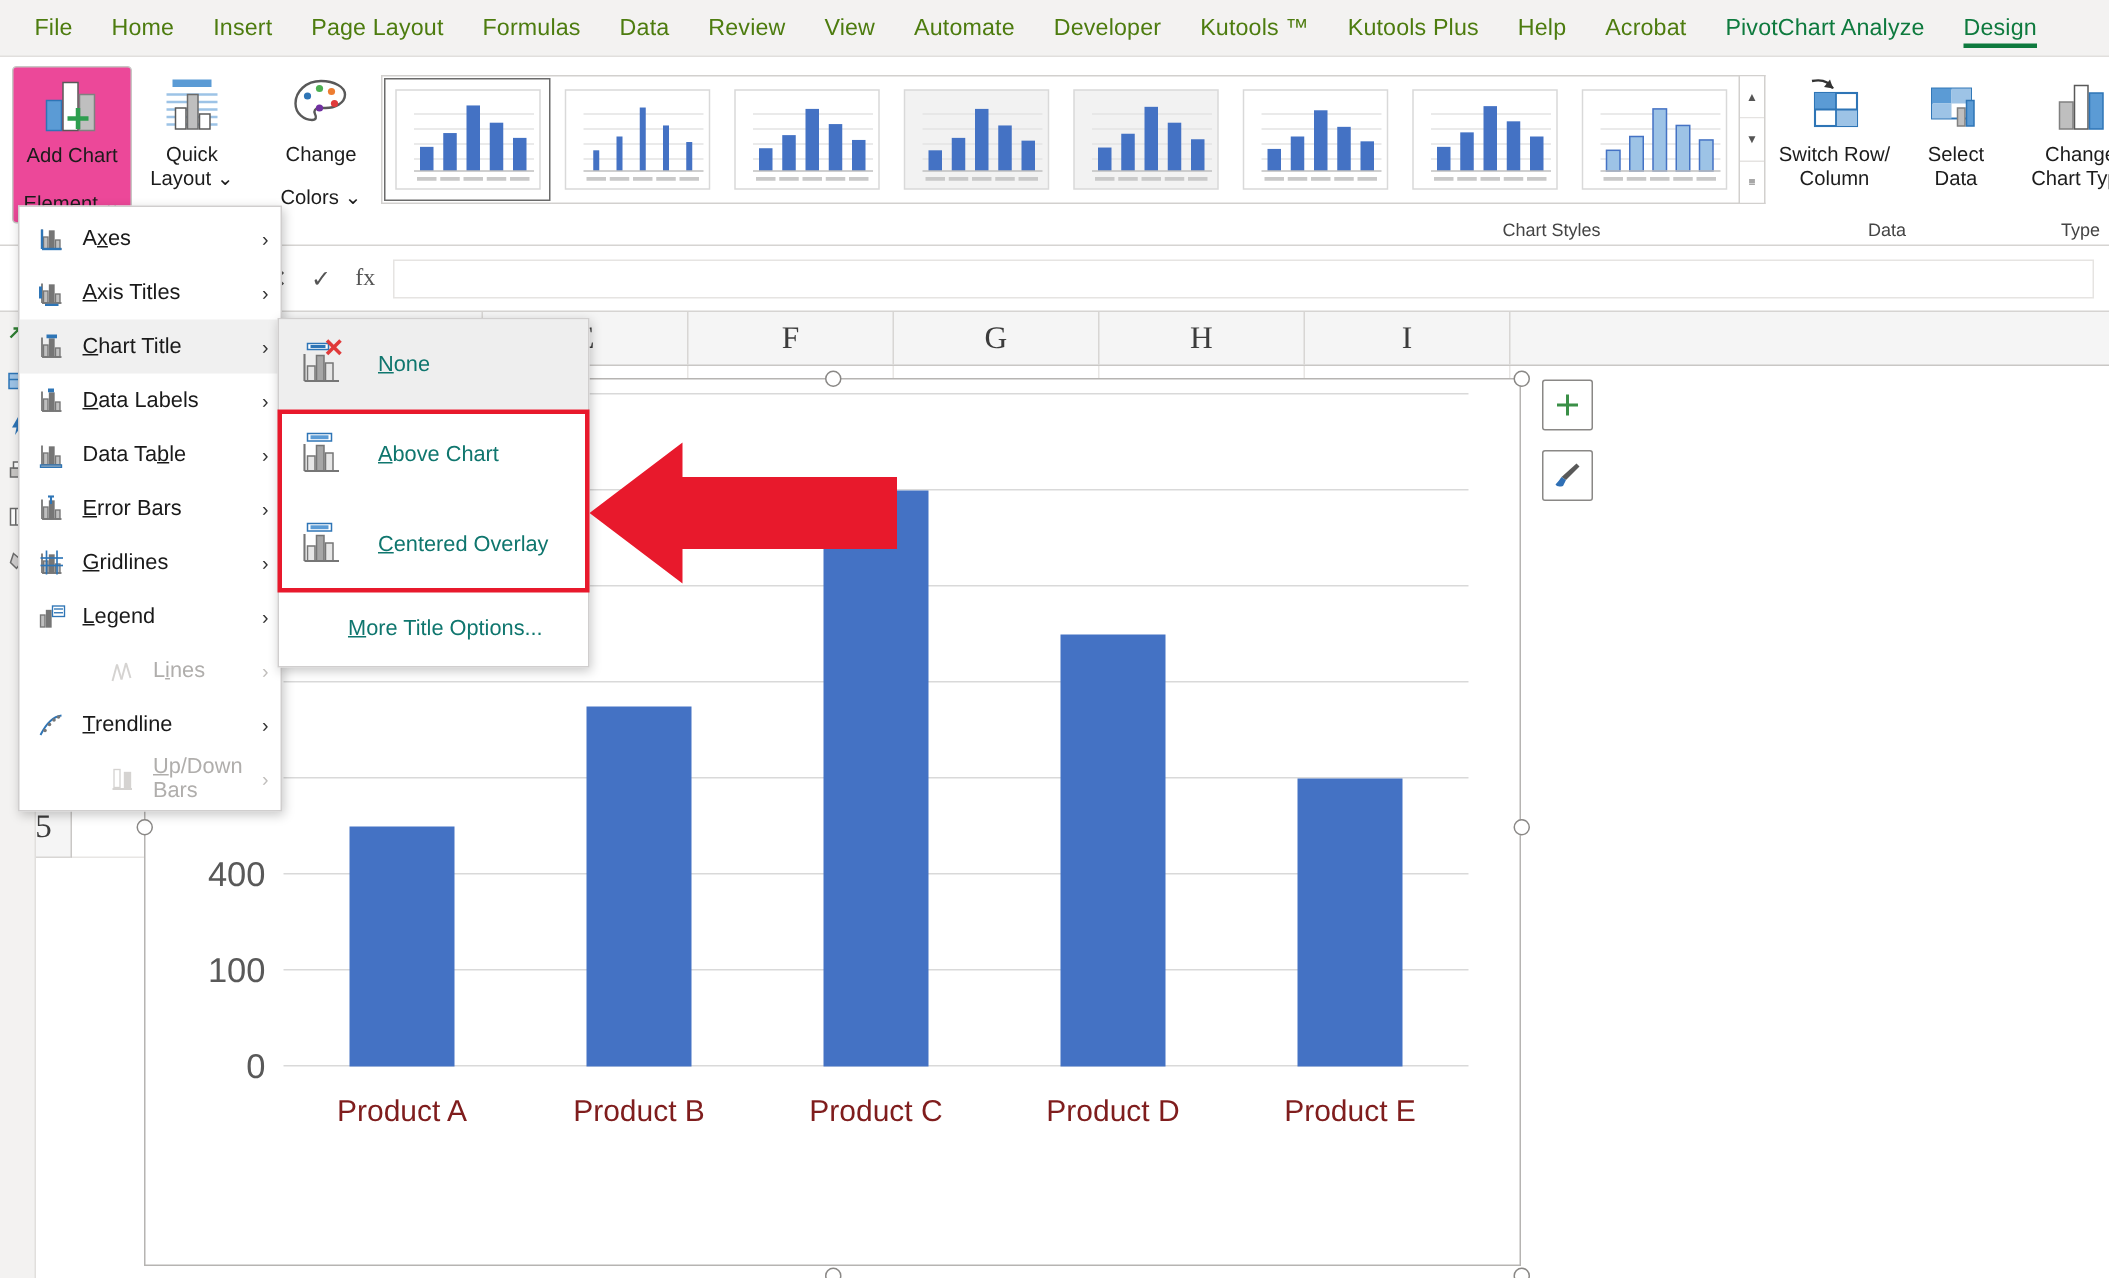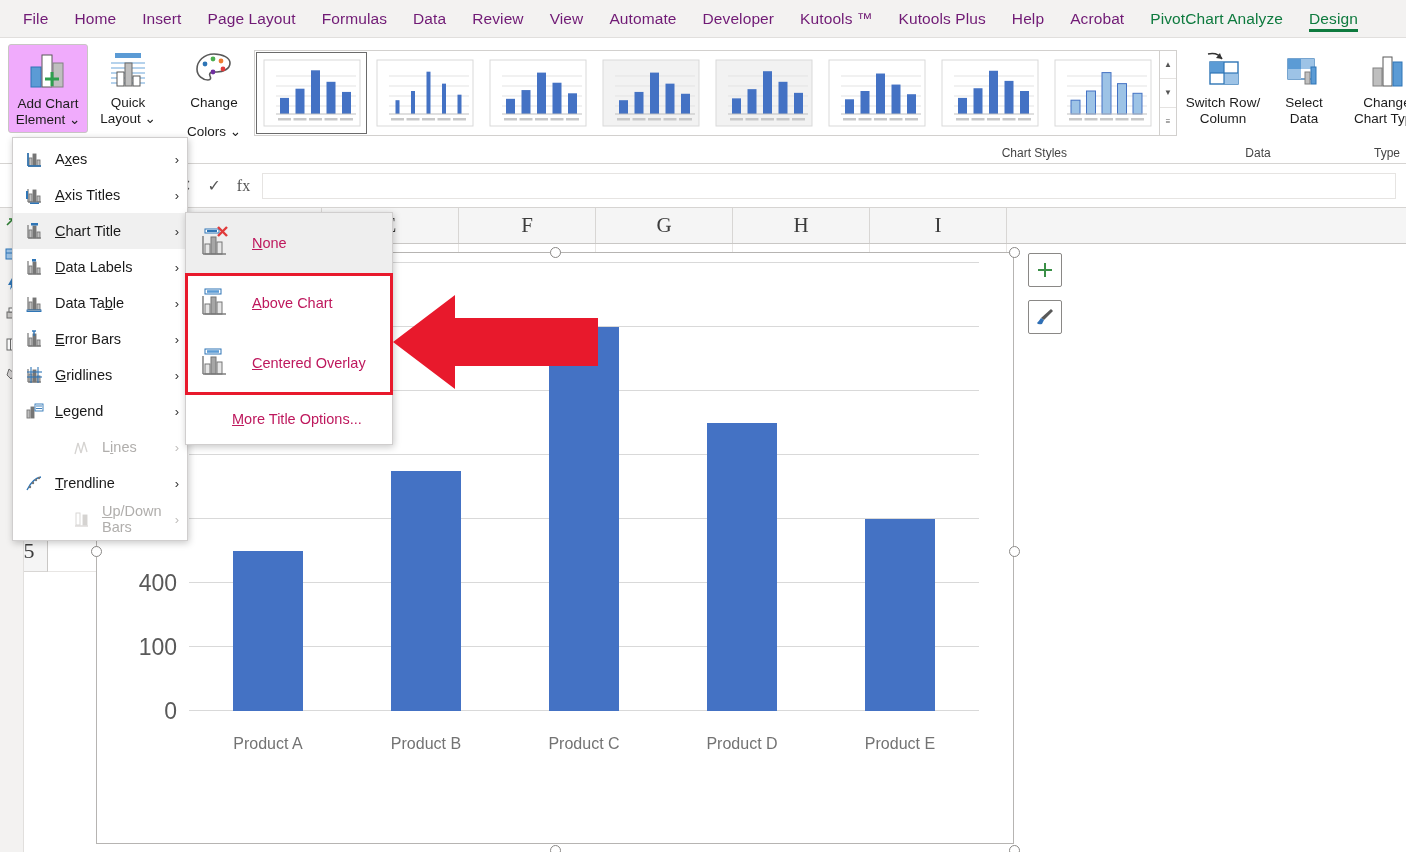--- a/index.html
+++ b/index.html
@@ -14,21 +14,21 @@
 
   
   .ribbon-tabs {
     position: absolute; top: 0; left: 0; width: 1406px; height: 38px;
     background: #f3f2f1;
     display: flex; align-items: center;
     padding-left: 10px;
     border-bottom: 1px solid #e1dfdd;
   }
   .ribbon-tab {
-    font-size: 15.5px; color: #701a75;
+    font-size: 15.5px; color: #4d7c0f;
     padding: 4px 13px; white-space: nowrap; cursor: pointer;
     letter-spacing: 0.1px;
   }
   .ribbon-tab.ctx { color: #0e7a3e; }
   .ribbon-tab.active { color: #0e7a3e; position: relative; }
   .ribbon-tab.active::after {
     content: ""; position: absolute; left: 13px; right: 13px; bottom: 0px;
     height: 2.5px; background: #0e7a3e;
   }
 
@@ -44,21 +44,21 @@
   .rgroup-label {
     text-align: center; font-size: 12px; color: #444; margin-top: auto;
     padding-bottom: 3px;
   }
   .rsep { width: 1px; background: #e3e1df; margin: 6px 0 24px; }
 
   .bigbtn {
     width: 76px; display: flex; flex-direction: column; align-items: center;
     padding: 4px 2px; cursor: pointer; border-radius: 3px;
   }
-  .bigbtn.pressed { background: #f0abfc; border: 1px solid #c8c6c4; align-items: center; }
+  .bigbtn.pressed { background: #ec4899; border: 1px solid #c8c6c4; align-items: center; }
   .bigbtn .bl {
     font-size: 13.5px; text-align: center; line-height: 1.18; color: #1c1c1c;
     margin-top: 3px;
   }
   .ico { height: 44px; display: flex; align-items: center; justify-content: center; }
 
   
   .gallery {
     display: flex; align-items: center; gap: 0px;
     border: 1px solid #d2d0ce; background: #fff;
@@ -132,21 +132,21 @@
   }
   .plot { position: absolute; left: 92px; top: 10px; right: 34px; bottom: 132px; }
   .gline { position: absolute; left: 0; right: 0; height: 1px; background: #d9d9d9; }
   .ytick {
     position: absolute; right: 100%; margin-right: 12px; transform: translateY(-50%);
     font-size: 23px; color: #595959; white-space: nowrap;
     font-family: "Liberation Sans", sans-serif;
   }
   .bar { position: absolute; bottom: 0; background: #4472c4; }
   .xlab {
-    position: absolute; text-align: left; font-size: 16px; color: #737373;
+    position: absolute; text-align: left; font-size: 20px; color: #7f1d1d;
     transform: translateX(-50%); white-space: nowrap;
   }
   .fieldbtn {
     position: absolute; left: 20px; bottom: 14px; height: 34px;
     background: linear-gradient(#dedede,#c8c8c8);
     border: 1px solid #a9a9a9;
     display: flex; align-items: center; padding: 0 12px; gap: 18px;
     font-size: 20px; color: #111; cursor: pointer;
   }
   .chartbtn {
@@ -173,21 +173,21 @@
   .mi.dis .chev { color: #c0bebc; }
   .miicon { width: 22px; height: 20px; display: flex; align-items: center; justify-content: center; }
 
   .submenu {
     position: absolute; left: 185px; top: 212px; width: 208px;
     background: #fff; border: 1px solid #d0cece;
     box-shadow: 1px 2px 7px rgba(0,0,0,.22); z-index: 45;
   }
   .smi {
     height: 60px; display: flex; align-items: center; padding: 0 12px;
-    gap: 16px; cursor: pointer; font-size: 14.5px; color: #be185d;
+    gap: 16px; cursor: pointer; font-size: 14.5px; color: #0f766e;
   }
   .smi.hi { background: #eeeeee; }
   .smicon { width: 38px; height: 38px; flex: none; }
   .smsep { height: 1px; background: #e0dedc; margin: 0 0px; }
   .redbox {
     position: absolute; left: 185px; top: 273px; width: 208px; height: 122px;
     border: 3px solid #e8192c; z-index: 46; pointer-events: none;
   }
   .arrow { position: absolute; left: 393px; top: 285px; z-index: 47; }
 
@@ -231,21 +231,21 @@
             <rect x="4" y="16" width="10" height="20" fill="none" stroke="#2e75b6"></rect>
             <rect x="15" y="4" width="10" height="32" fill="#fff" stroke="#595959"></rect>
             <rect x="26" y="12" width="10" height="24" fill="#bfbfbf" stroke="#808080"></rect>
             <g stroke="#2e9e4f" stroke-width="3">
               <line x1="18" y1="28" x2="32" y2="28"></line>
               <line x1="25" y1="21" x2="25" y2="35"></line>
             </g>
           </svg>
         </div>
         <div class="bl">Add Chart</div>
-        <div class="bl" style="margin-top:0">Element ⌄</div>
+        <div class="bl" style="margin-top:16px">Element ⌄</div>
       </div>
       <div class="bigbtn" style="width:80px;">
         <div class="ico">
           <svg width="42" height="40" viewBox="0 0 42 40">
             <rect x="8" y="3" width="26" height="5" fill="#5b9bd5"></rect>
             <g stroke="#9dc3e6" stroke-width="1.6">
               <line x1="4" y1="13" x2="38" y2="13"></line>
                 <line x1="4" y1="18" x2="38" y2="18"></line>
               <line x1="4" y1="23" x2="38" y2="23"></line>
                 <line x1="4" y1="28" x2="38" y2="28"></line>

